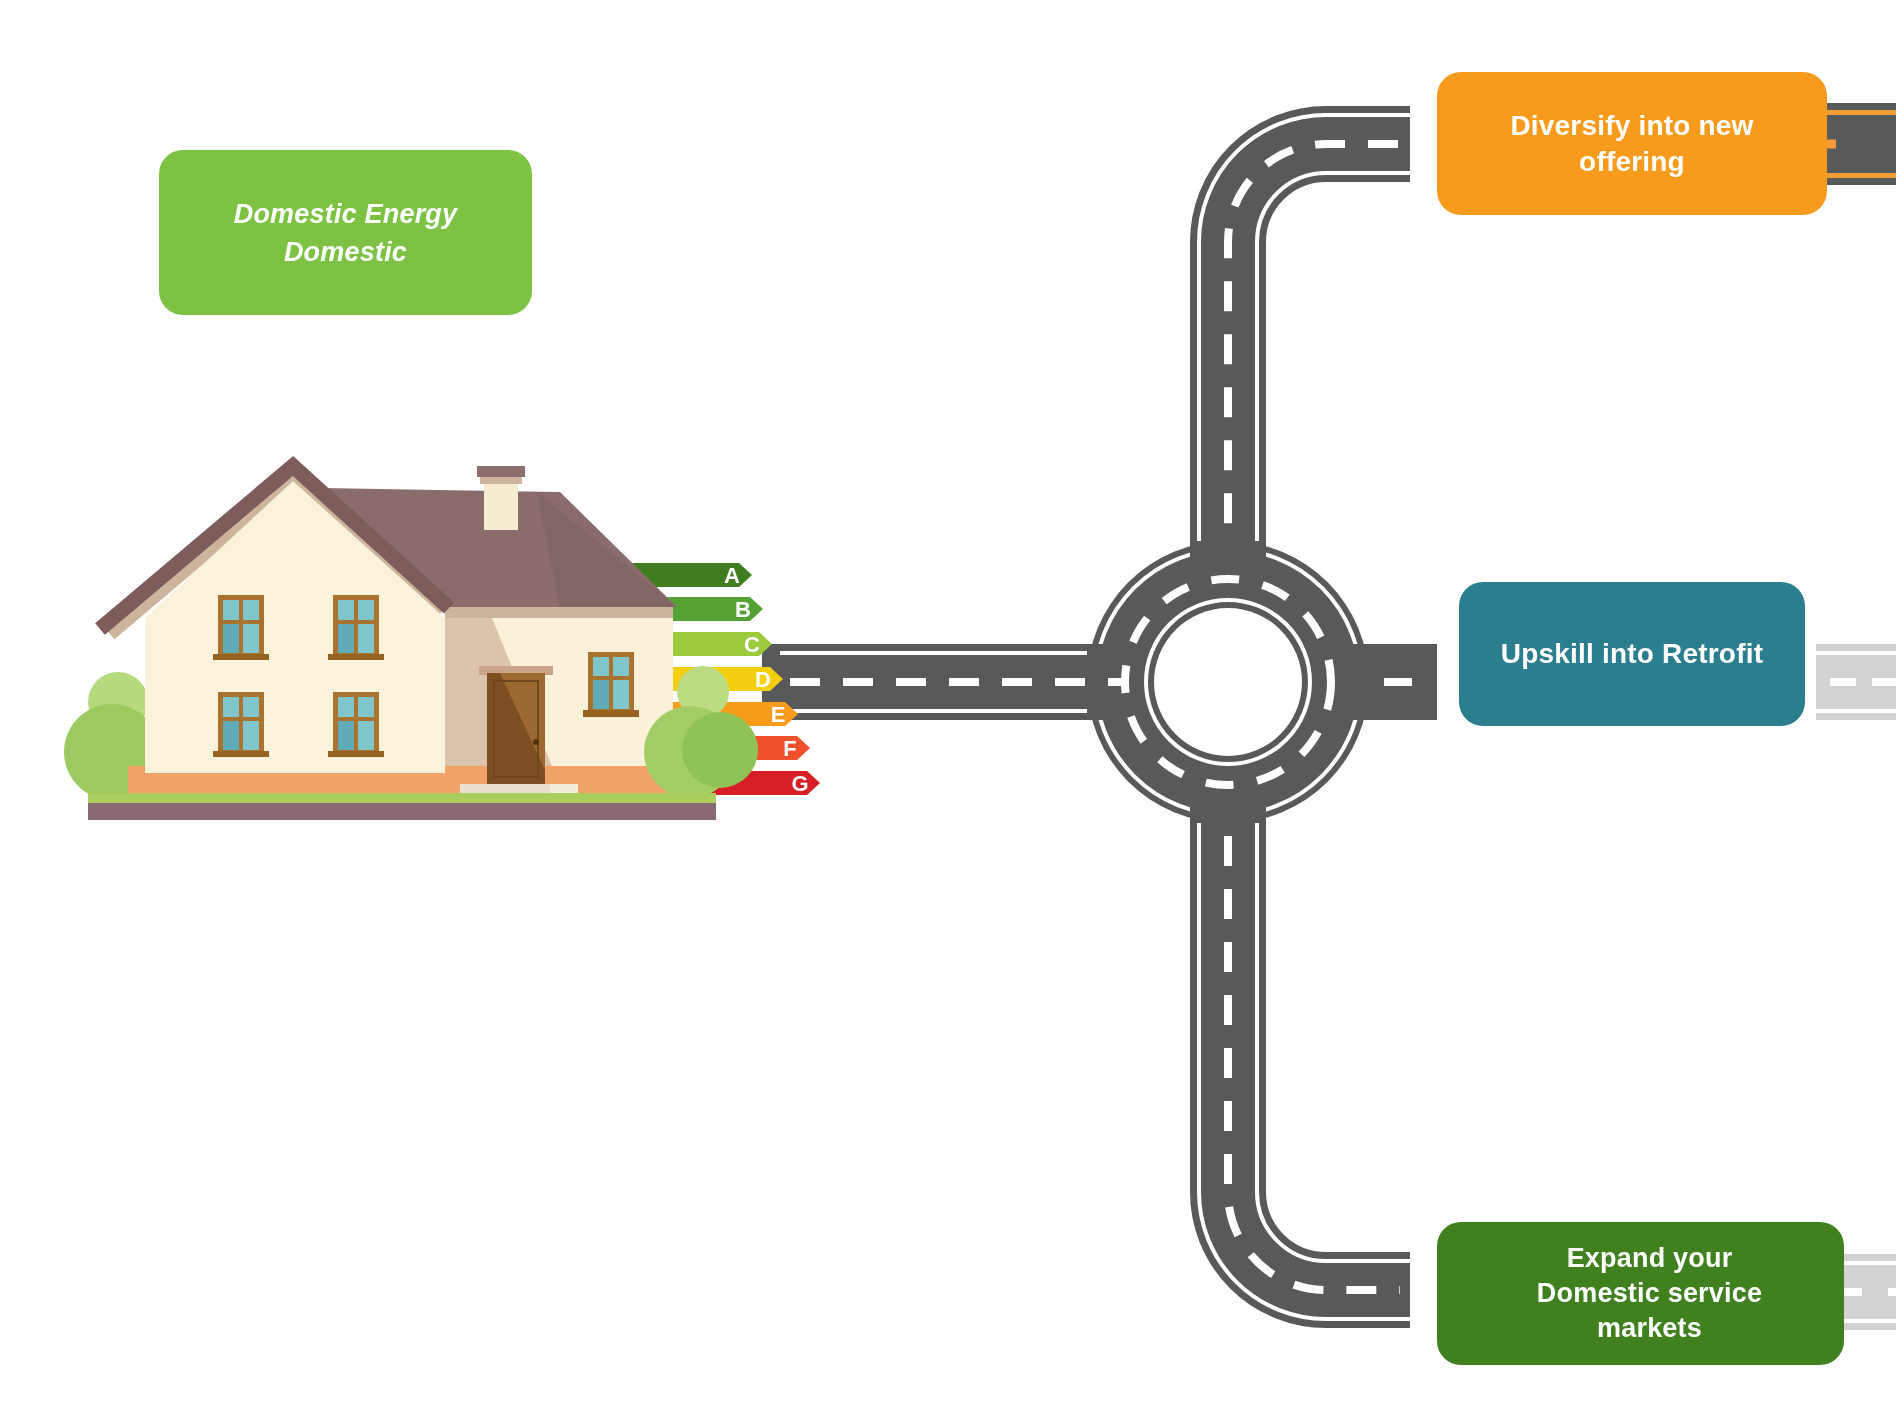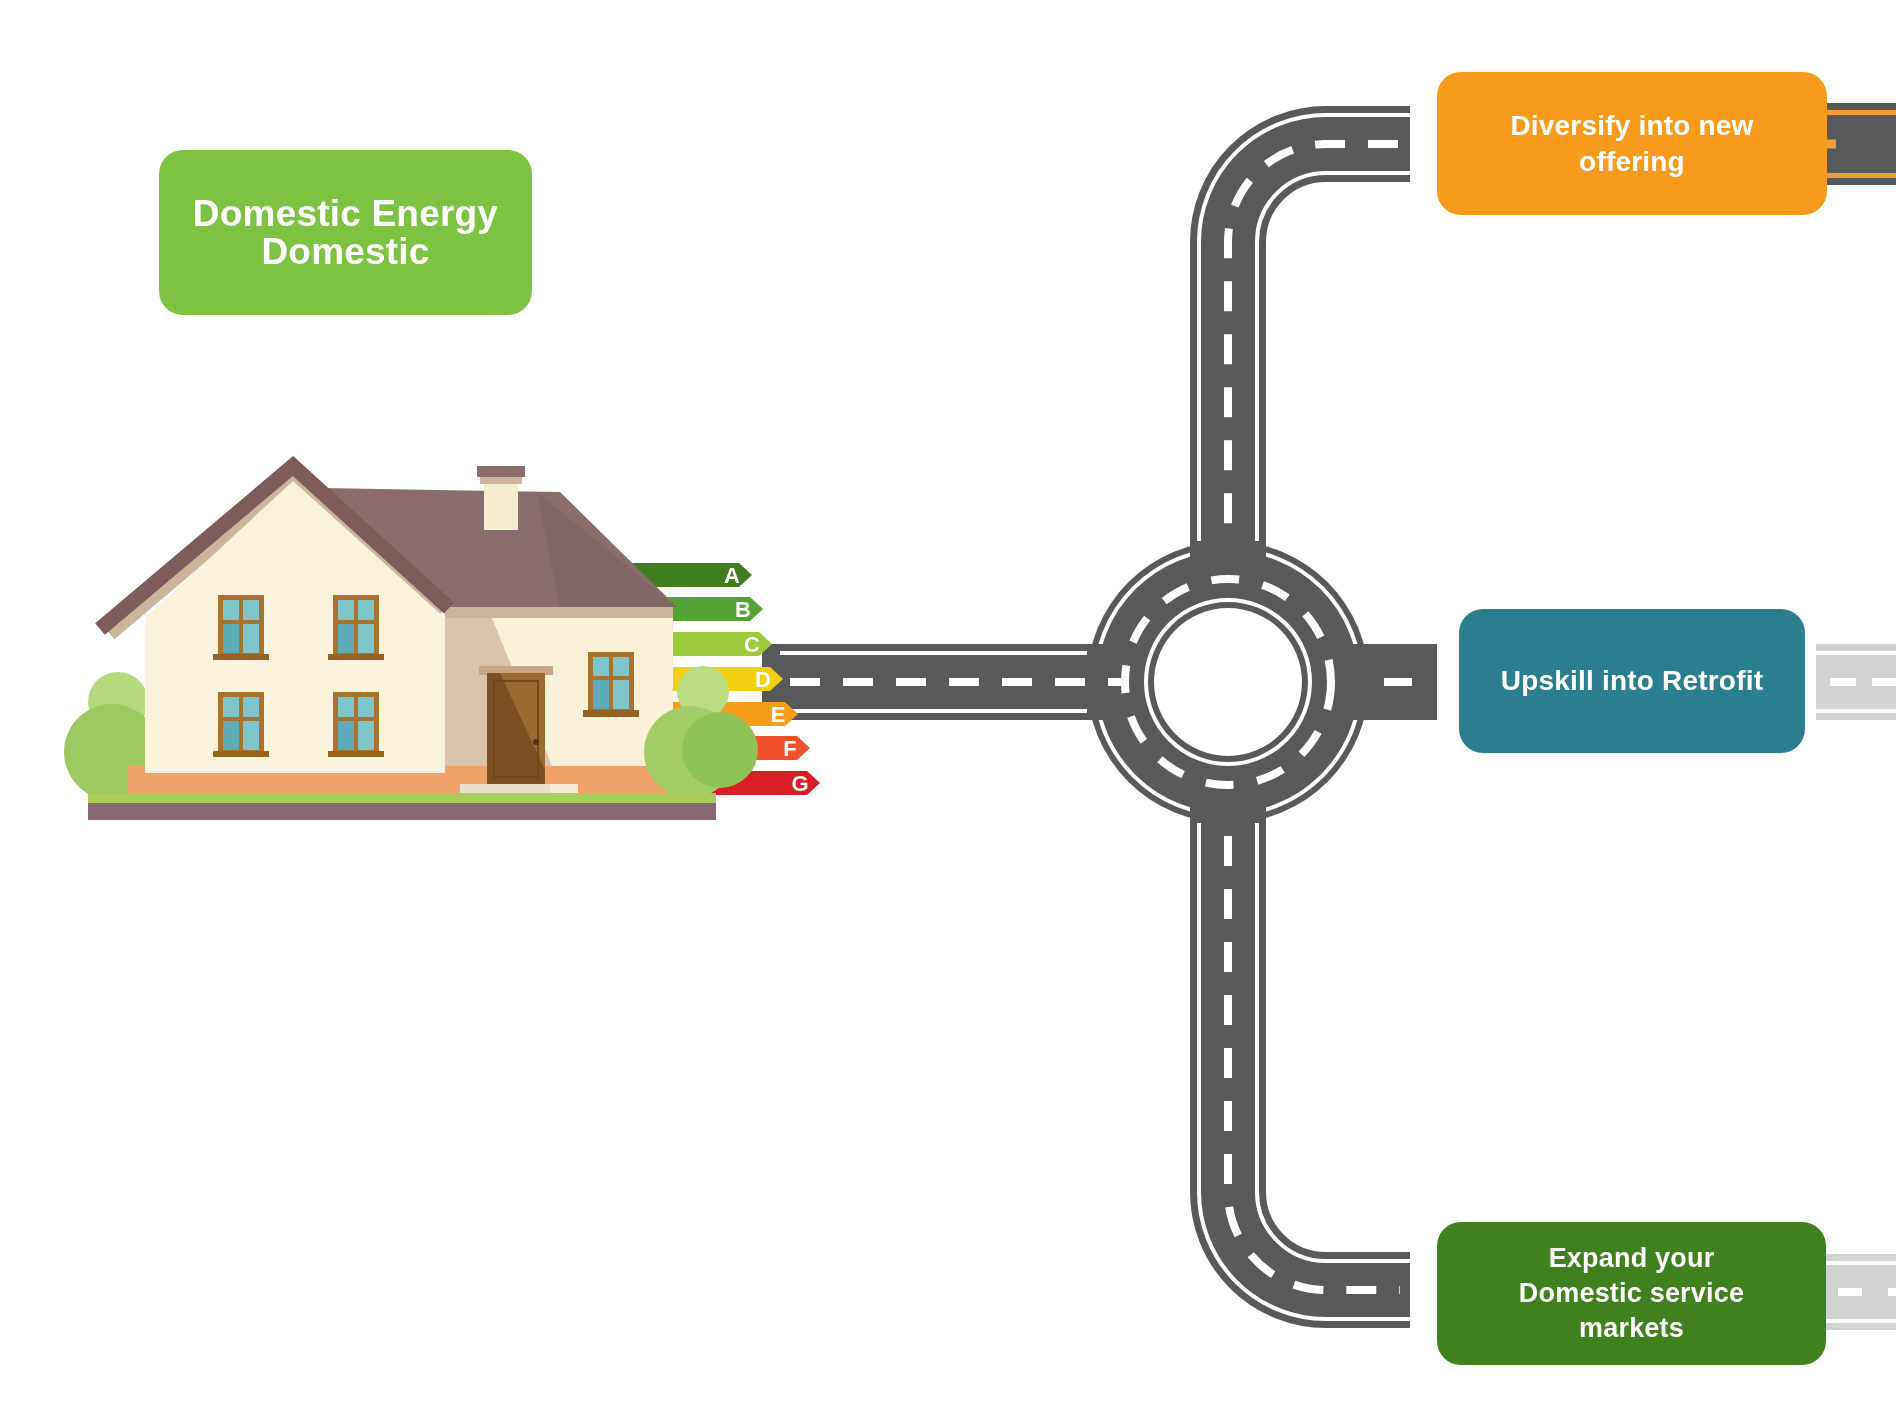--- a/index.html
+++ b/index.html
@@ -15,24 +15,24 @@
     position:absolute;
     display:flex;flex-direction:column;align-items:center;justify-content:center;
     border-radius:24px;
     color:#ffffff;font-weight:bold;text-align:center;
     font-size:28px;line-height:36px;
     z-index:5;
     letter-spacing:0.2px;
     margin-left:32px;
   }
   .node .ln{display:block;}
-  #start-node{left:127px;top:150px;width:373px;height:165px;background:#7dc243;font-size:37px;line-height:38px;}
+  #start-node{left:127px;top:150px;width:373px;height:165px;background:#7dc243;font-size:27px;line-height:38px;font-style:italic;}
   #node-diversify{left:1405px;top:72px;width:390px;height:143px;background:#f89b1d;}
-  #node-upskill{left:1427px;top:609px;width:346px;height:144px;background:#2b7e8d;}
-  #node-expand{left:1405px;top:1222px;width:389px;height:143px;background:#40801f;font-size:27px;line-height:35px;}
+  #node-upskill{left:1427px;top:582px;width:346px;height:144px;background:#2b7e8d;}
+  #node-expand{left:1405px;top:1222px;width:389px;height:143px;background:#40801f;font-size:27px;line-height:35px;padding-left:18px;}
   .epc-letter{
     font-family:"Liberation Sans", sans-serif;
     font-weight:bold;font-size:22px;fill:#ffffff;
   }
 </style>
 </head>
 <body>
 
 <div id="stage">
 

